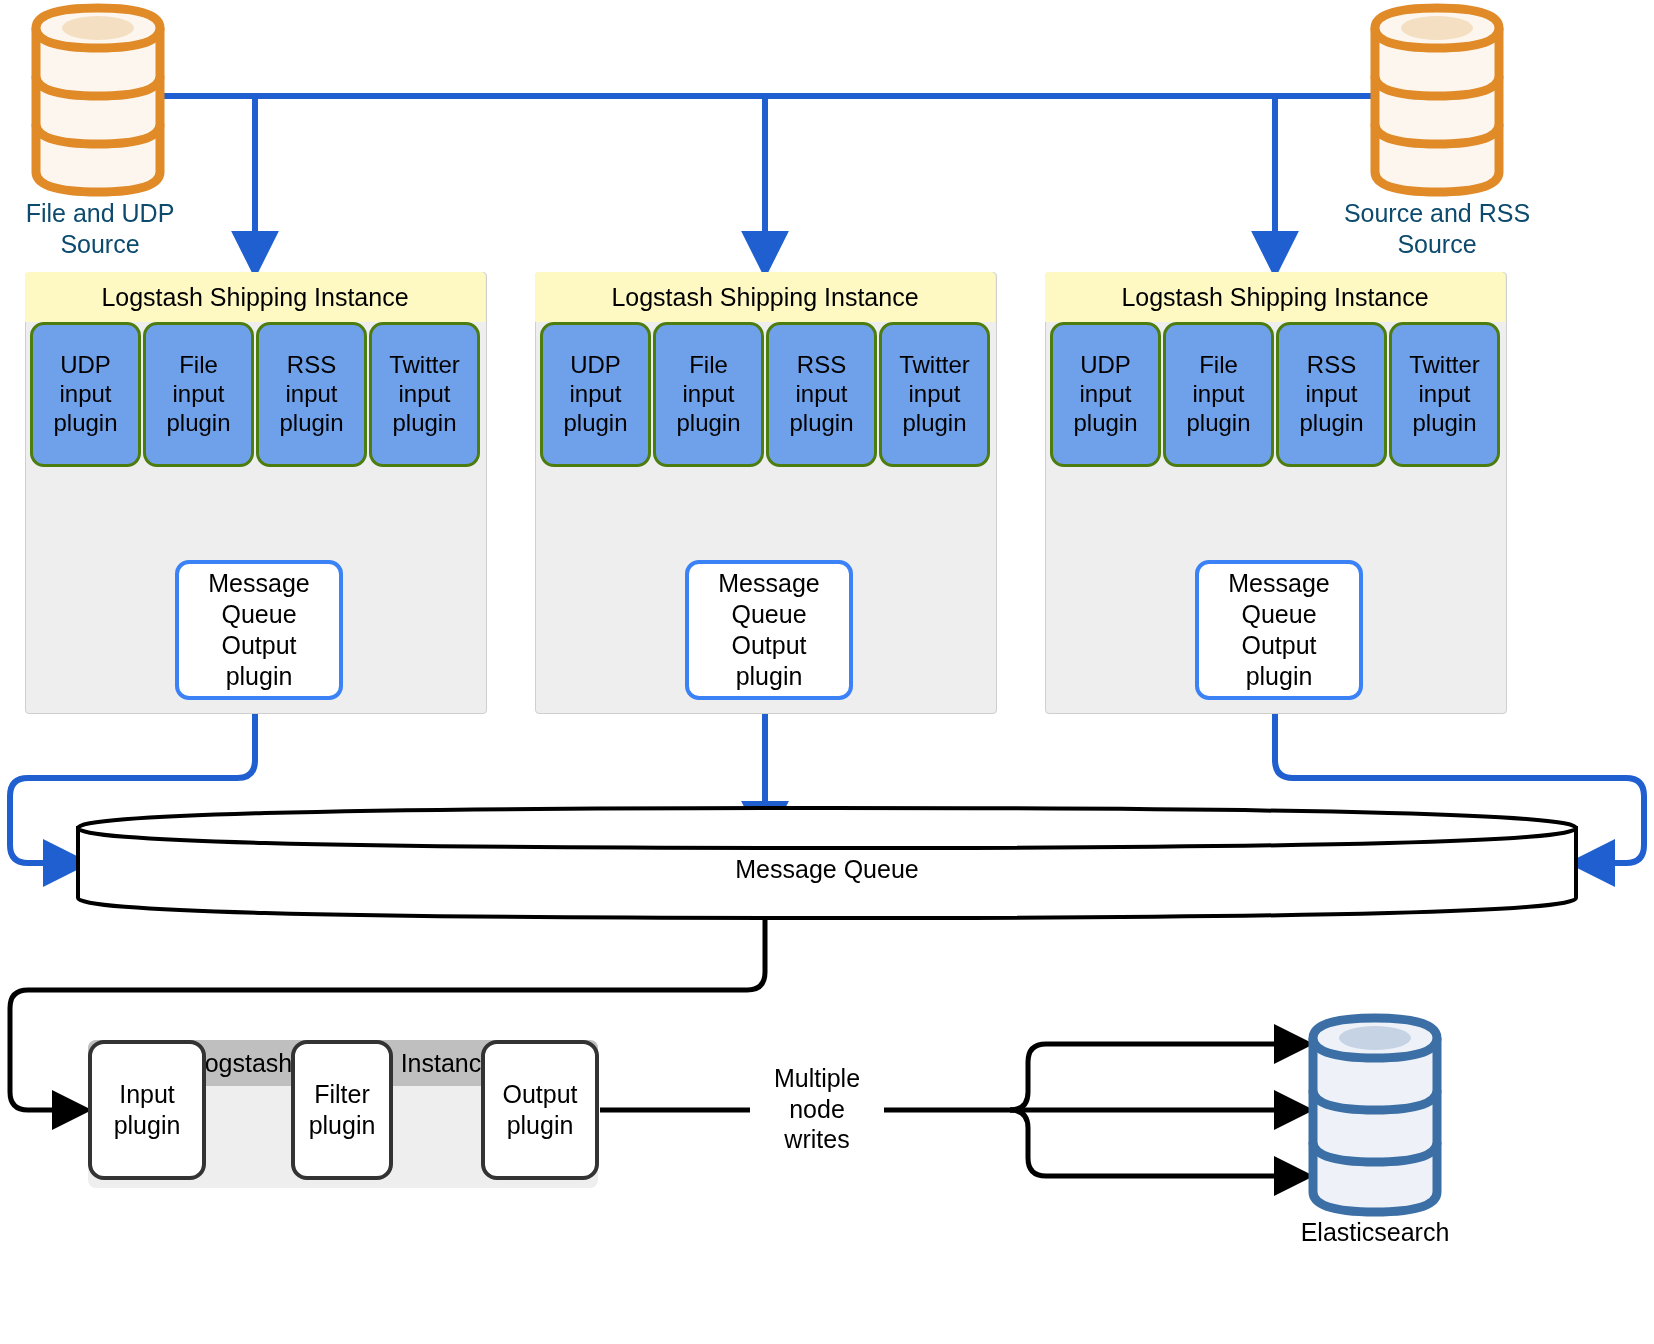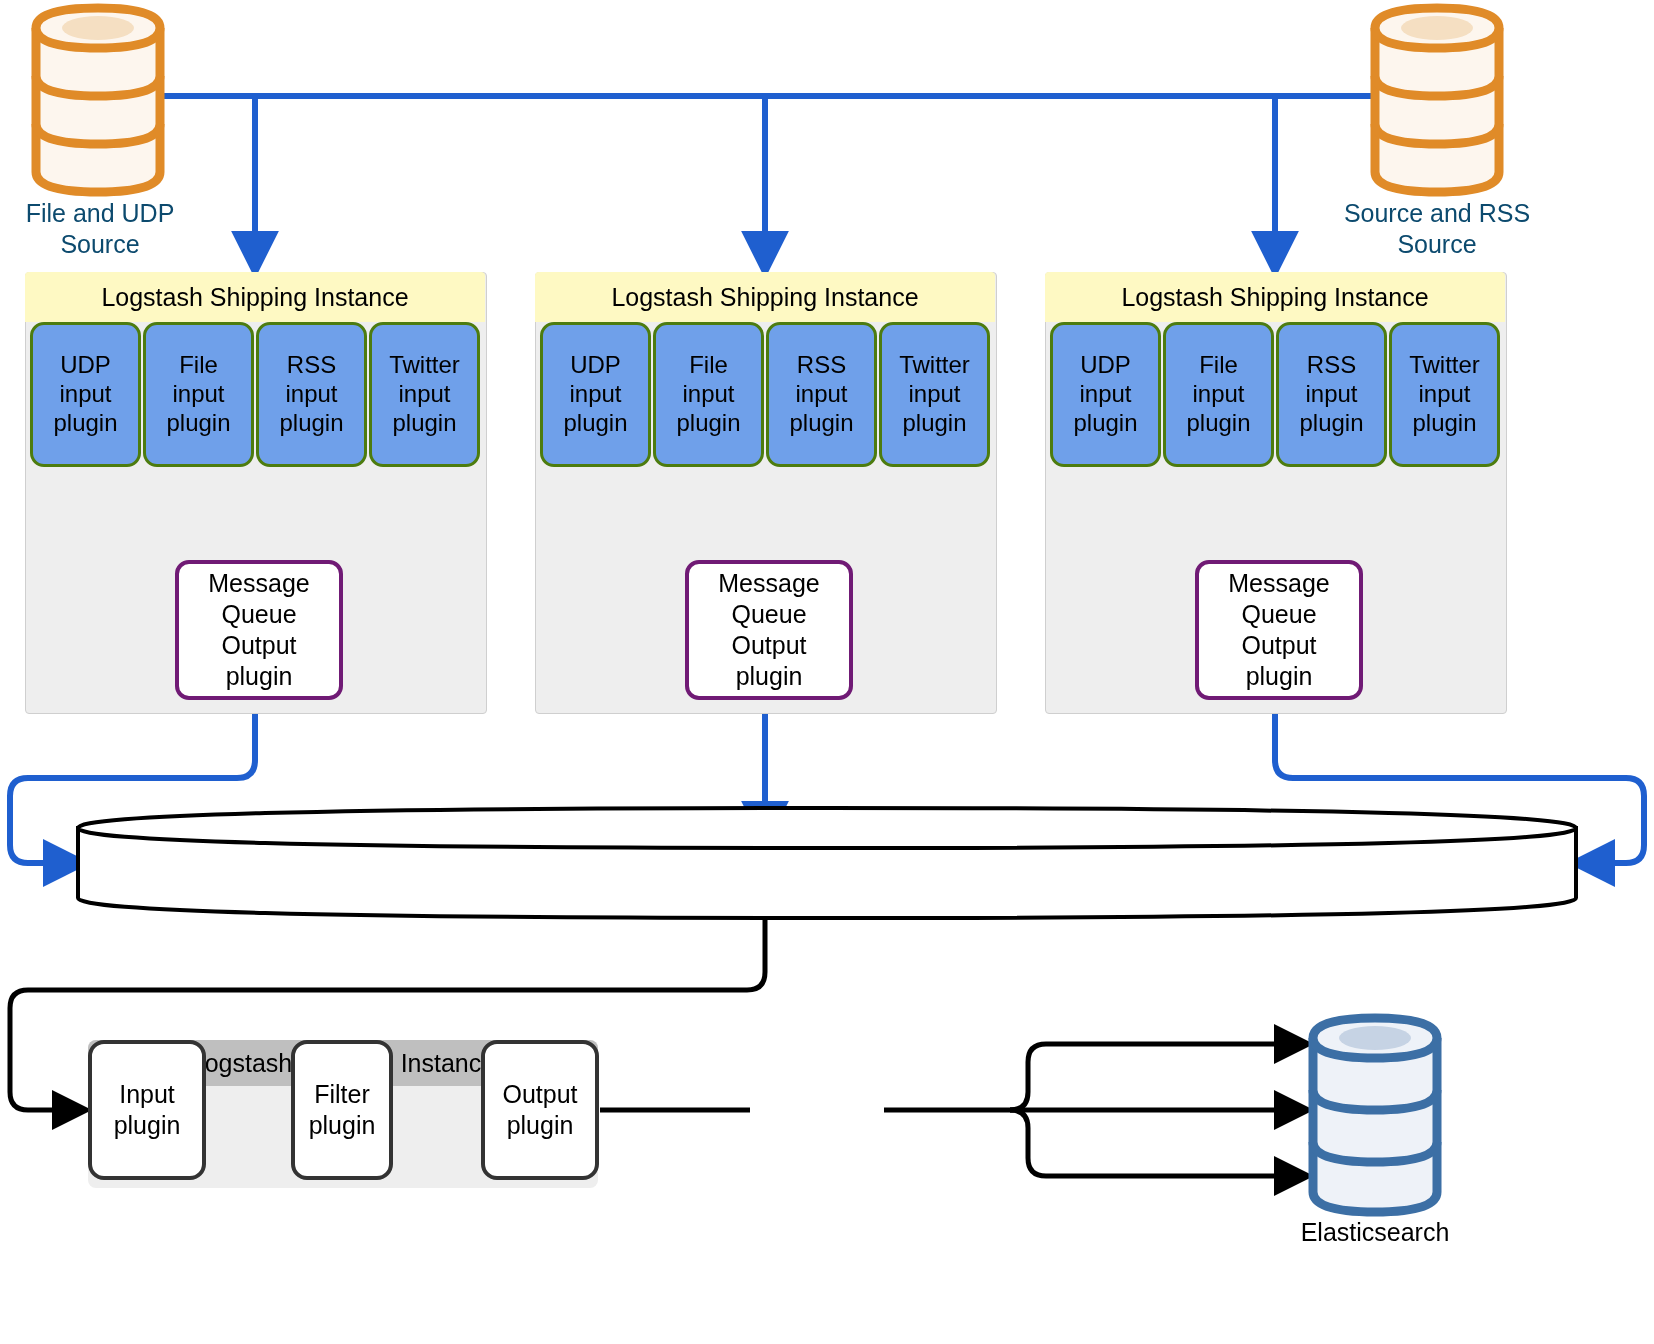--- a/index.html
+++ b/index.html
@@ -19,21 +19,21 @@
              background:#eeeeee;border:1px solid #cfcfcf;border-radius:4px;}
   .ship-head{position:absolute;left:0;top:0;width:100%;height:50px;
              background:#fef9c3;border-radius:4px 4px 0 0;
              display:flex;align-items:center;justify-content:center;
              font-size:25px;}
   .plug-row{position:absolute;left:5px;top:50px;width:calc(100% - 10px);height:145px;
             display:flex;gap:2px;}
   .plug{flex:1;background:#6fa0ea;border:3px solid #4d7c0f;border-radius:14px;
         display:flex;flex-direction:column;align-items:center;justify-content:center;
         font-size:24px;line-height:1.20;box-sizing:border-box;}
-  .mqo{position:absolute;background:#ffffff;border:4px solid #701a75;border-radius:14px;
+  .mqo{position:absolute;background:#ffffff;border:4px solid #3b82f6;border-radius:14px;
        display:flex;flex-direction:column;align-items:center;justify-content:center;
        font-size:25px;line-height:1.25;box-sizing:border-box;}
 
   
   .idx-panel{position:absolute;}
   .idx-body{position:absolute;left:0;top:0;width:100%;height:100%;
             background:#eeeeee;border-radius:8px;}
   .idx-head{position:absolute;left:0;top:0;width:100%;height:46px;
             background:#bfbfbf;border-radius:8px 8px 0 0;
             display:flex;align-items:center;justify-content:center;font-size:25px;}
@@ -251,34 +251,40 @@
       </div>
     </div>
     <div class="mqo" style="left:150px;top:288px;width:168px;height:140px;">
       <span>Message</span>
       <span>Queue</span>
       <span>Output</span>
       <span>plugin</span>
     </div>
   </div>
 
+  <div class="mq-label" style="left:0;top:855px;">Message Queue</div>
 
   <div class="idx-panel" style="left:88px;top:1040px;width:510px;height:148px;">
     <div class="idx-body"></div>
     <div class="idx-head">Logstash Indexing Instance</div>
   </div>
   <div class="idx-plug" style="left:88px;top:1040px;width:118px;height:140px;">
     <span>Input</span>
     <span>plugin</span>
   </div>
   <div class="idx-plug" style="left:291px;top:1040px;width:102px;height:140px;">
     <span>Filter</span>
     <span>plugin</span>
   </div>
   <div class="idx-plug" style="left:481px;top:1040px;width:118px;height:140px;">
     <span>Output</span>
     <span>plugin</span>
   </div>
 
+  <div class="mnw" style="left:742px;top:1063px;width:150px;">
+    <div>Multiple</div>
+    <div>node</div>
+    <div>writes</div>
+  </div>
 
   <div class="es-cap" style="left:1255px;top:1218px;width:240px;">Elasticsearch</div>
 
 </div>
 
 </body></html>

